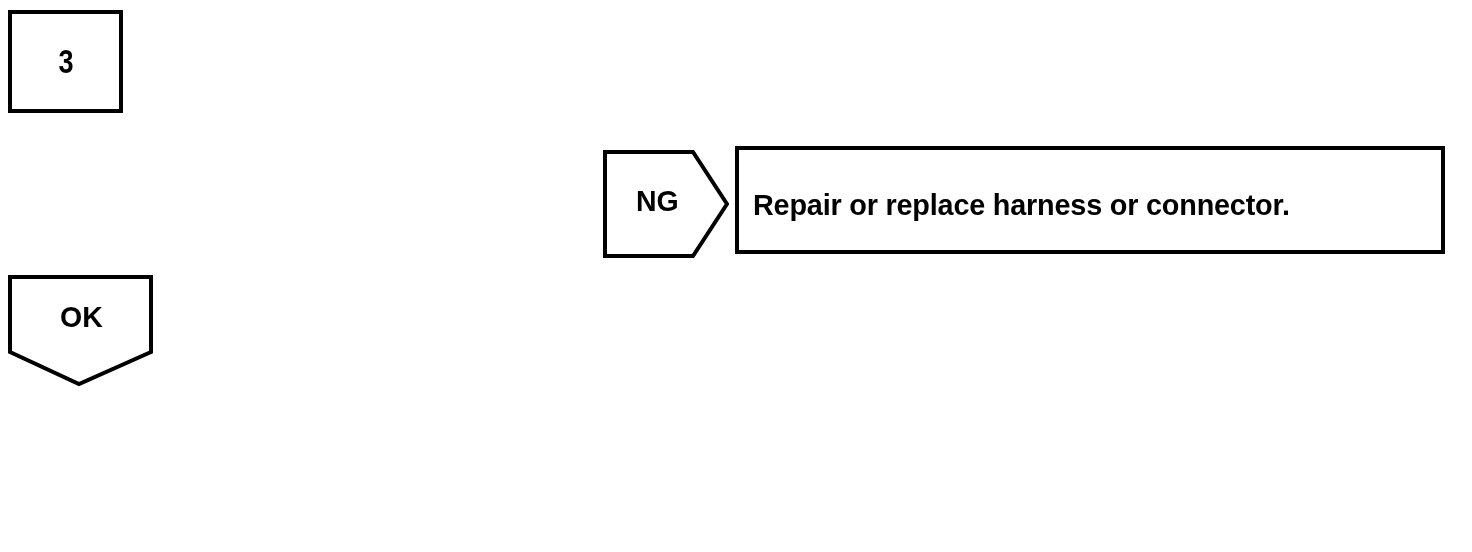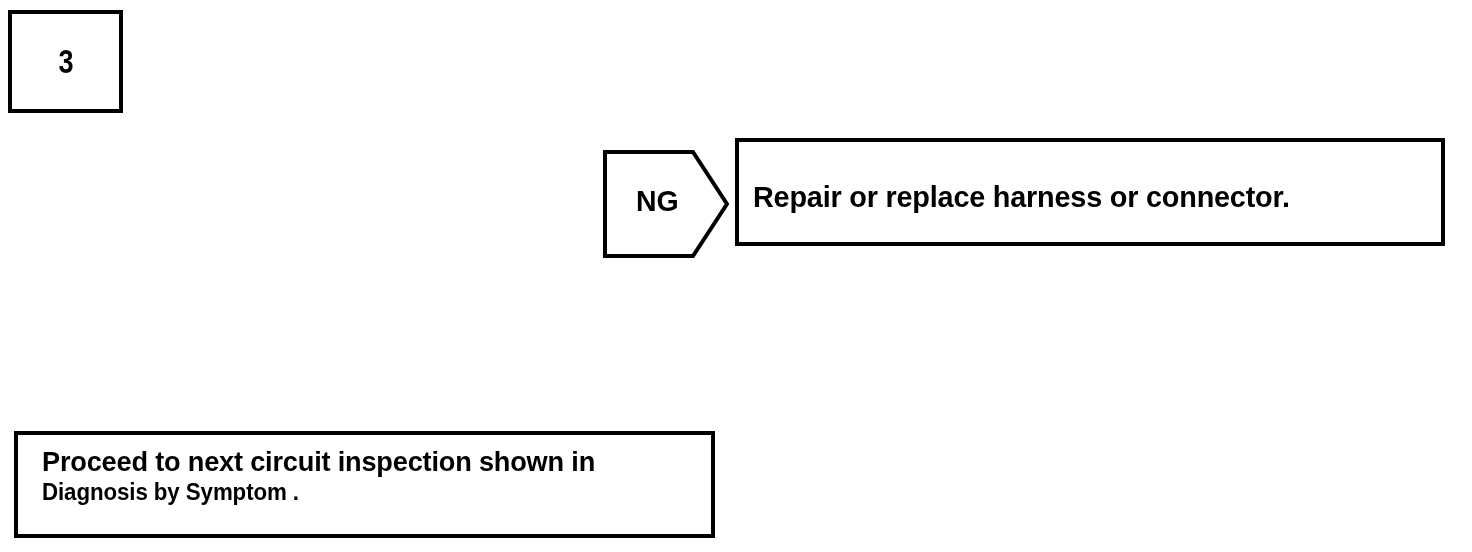--- a/index.html
+++ b/index.html
@@ -90,21 +90,21 @@
     line-height: 1;
     color: #000000;
     letter-spacing: 0px;
     transform: scaleX(0.95);
     transform-origin: left top;
   }
 
   
   #ng-result-box {
     left: 735px;
-    top: 138px;
+    top: 146px;
     width: 710px;
     height: 108px;
   }
   #ng-result-text {
     position: absolute;
     left: 14px;
     top: 38px;
     font-size: 30px;
     font-weight: bold;
     line-height: 33px;
@@ -186,19 +186,21 @@
     <svg width="126" height="108" viewBox="0 0 126 108">
       <polygon points="2,2 90,2 124,54 90,106 2,106" fill="#ffffff" stroke="#000000" stroke-width="4" stroke-linejoin="miter"></polygon>
     </svg>
     <span id="ng-label">NG</span>
   </div>
 
   <div class="box" id="ng-result-box">
     <div id="ng-result-text">Repair or replace harness or connector.</div>
   </div>
 
-
-  <div class="box" id="ok-result-box">
-    <div id="ok-result-line1">Proceed to next circuit inspection shown in</div>
-    <div id="ok-result-line2">Diagnosis by Symptom .</div>
-  </div>
+  <div id="ok-shape">
+    <svg width="145" height="112" viewBox="0 0 145 112">
+      <polygon points="2,2 143,2 143,77 71,109 2,77" fill="#ffffff" stroke="#000000" stroke-width="4" stroke-linejoin="miter"></polygon>
+    </svg>
+    <span id="ok-label">OK</span>
+  </div>
+
 
 </div>
 
 </body></html>

